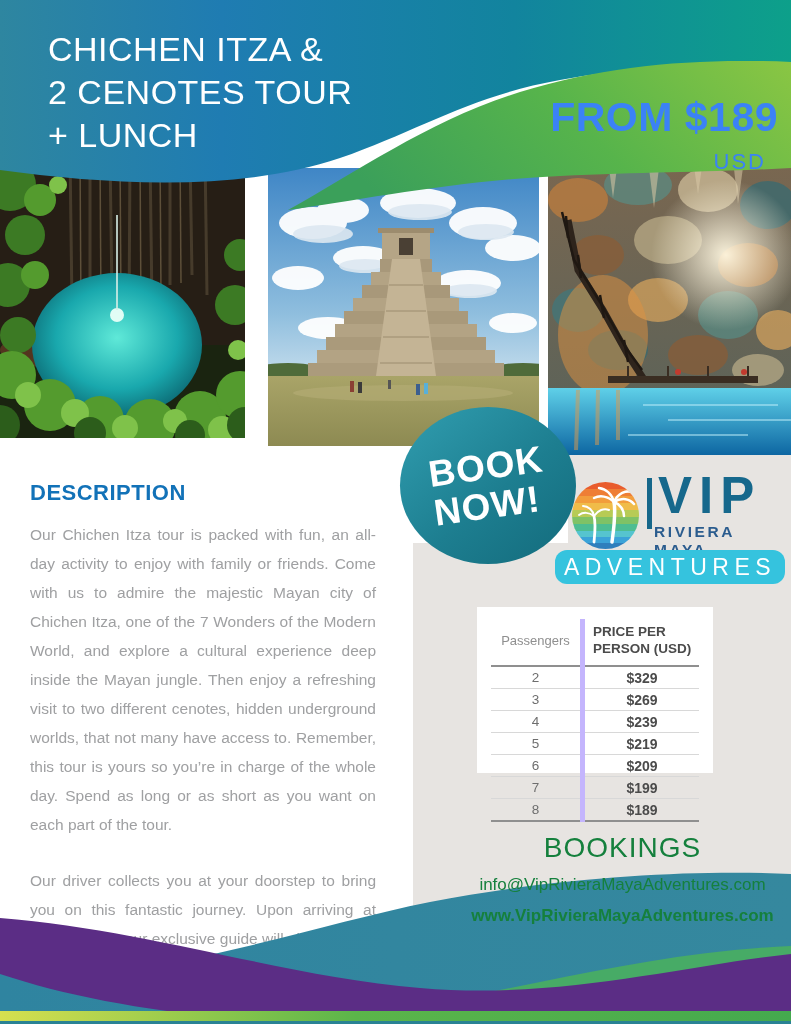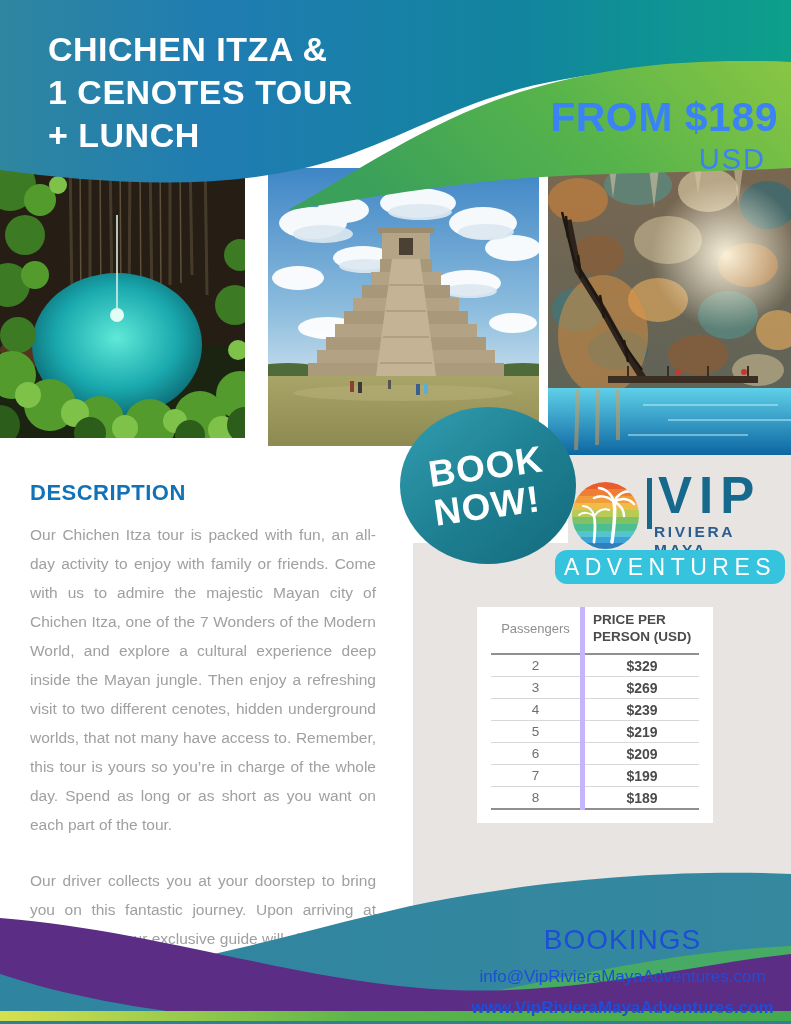--- a/index.html
+++ b/index.html
@@ -11,24 +11,24 @@
   .photo{position:absolute;z-index:1;overflow:hidden;}
   .photo svg{display:block;}
 
   
   .gray-a{left:568px;top:455px;width:223px;height:569px;background:#e7e4e1;z-index:1;}
   .gray-b{left:413px;top:543px;width:160px;height:481px;background:#e7e4e1;z-index:1;}
 
   
   .header-svg{left:0;top:0;z-index:2;}
   .title{left:48px;top:28px;z-index:3;color:#ffffff;font-size:34px;line-height:43px;
-         font-weight:700;letter-spacing:.5px;}
+         font-weight:400;letter-spacing:.5px;}
   .price-wrap{right:13px;top:94px;z-index:3;color:#3b82f6;text-align:right;}
   .price-main{font-size:41px;font-weight:700;letter-spacing:.5px;}
-  .price-cur{font-size:29px;font-weight:400;letter-spacing:2px;padding-right:12px;margin-top:2px;}
+  .price-cur{font-size:22px;font-weight:400;letter-spacing:2px;padding-right:12px;margin-top:8px;}
 
   
   .book-now{left:400px;top:407px;width:176px;height:157px;border-radius:50%;z-index:4;
             background:linear-gradient(140deg,#2d98aa 10%,#1d7e90 55%,#136b7c 100%);
             display:flex;align-items:center;justify-content:center;cursor:pointer;}
   .book-now-inner{transform:rotate(-8deg);color:#fff;font-weight:800;font-size:37px;
             line-height:39px;text-align:left;letter-spacing:1px;}
 
   
   .logo{left:552px;top:470px;width:236px;height:120px;z-index:3;}
@@ -41,36 +41,36 @@
   .logo-adv{position:absolute;left:3px;top:80px;width:230px;height:34px;background:#35c3de;
             border-radius:12px;color:#fff;font-size:23px;letter-spacing:5.5px;font-weight:500;
             display:flex;align-items:center;justify-content:center;}
 
   
   .desc{left:30px;top:480px;width:346px;z-index:2;}
   .desc-h{color:#1272b8;font-size:22px;font-weight:800;letter-spacing:.5px;margin:0 0 14px 0;}
   .desc p{color:#9fa0a2;font-size:15.5px;line-height:29px;text-align:justify;margin:12px 0 27px 0;}
 
   
-  .card{left:477px;top:607px;width:236px;height:216px;background:#ffffff;z-index:3;
-        box-sizing:border-box;padding:0 14px;}
+  .card{left:477px;top:607px;width:236px;height:166px;background:#ffffff;z-index:3;
+        box-sizing:border-box;padding:12px 14px;}
   table.price{width:100%;border-collapse:collapse;}
   table.price th{font-size:13.5px;color:#4b4b4b;font-weight:700;text-align:left;
         padding:4px 0 8px 8px;border-bottom:2px solid #8f8f8f;line-height:17px;}
   table.price th.pass{color:#8f8f8f;font-weight:400;font-size:13px;text-align:center;padding-left:0;}
   table.price td{font-size:13.5px;color:#6e6e6e;text-align:center;padding:2.5px 0;
         border-bottom:1px solid #d8d8d8;}
   table.price tr:last-child td{border-bottom:2px solid #8f8f8f;}
   table.price td.price-val{color:#4b4b4b;font-weight:600;font-size:14px;}
   table.price .colsep{border-left:5px solid #c4b5fd;}
   table.price col.c1{width:44%;}
 
   
   .footer-svg{left:0;top:870px;z-index:4;}
-  .footer-text{left:470px;top:924px;width:305px;z-index:5;color:#1d4ed8;text-align:center;}
+  .footer-text{left:470px;top:832px;width:305px;z-index:5;color:#15803d;text-align:center;}
   .f-heading{font-size:28px;letter-spacing:1px;font-weight:400;margin-bottom:11px;}
   .f-email{font-size:17px;margin-bottom:11px;cursor:pointer;}
   .f-whats{font-size:19px;font-weight:700;margin-bottom:10px;cursor:pointer;}
   .f-www{font-size:17px;font-weight:700;cursor:pointer;}
 </style>
 </head>
 <body>
 
 <div class="page">
 
@@ -301,21 +301,21 @@
           <stop offset="50%" stop-color="#57b44b"></stop>
         <stop offset="100%" stop-color="#8ac643"></stop>
       </linearGradient>
     </defs>
     <path d="M0,0 H791 V66 C700,64 640,66 560,80 C470,96 420,130 340,158 C240,192 110,185 0,170 Z" fill="url(#hdr)"></path>
     <path d="M288,210 C360,170 430,120 520,92 C610,64 700,58 791,62 L791,168 C720,172 650,172 560,176 C460,180 360,200 288,210 Z" fill="url(#grn)"></path>
   </svg>
 
   <div class="abs title">
     <div>CHICHEN ITZA &amp;</div>
-    <div>1 CENOTES TOUR</div>
+    <div>2 CENOTES TOUR</div>
     <div>+ LUNCH</div>
   </div>
 
   <div class="abs price-wrap">
     <div class="price-main">FROM $189</div>
     <div class="price-cur">USD</div>
   </div>
 
   <div class="abs book-now">
     <div class="book-now-inner">

